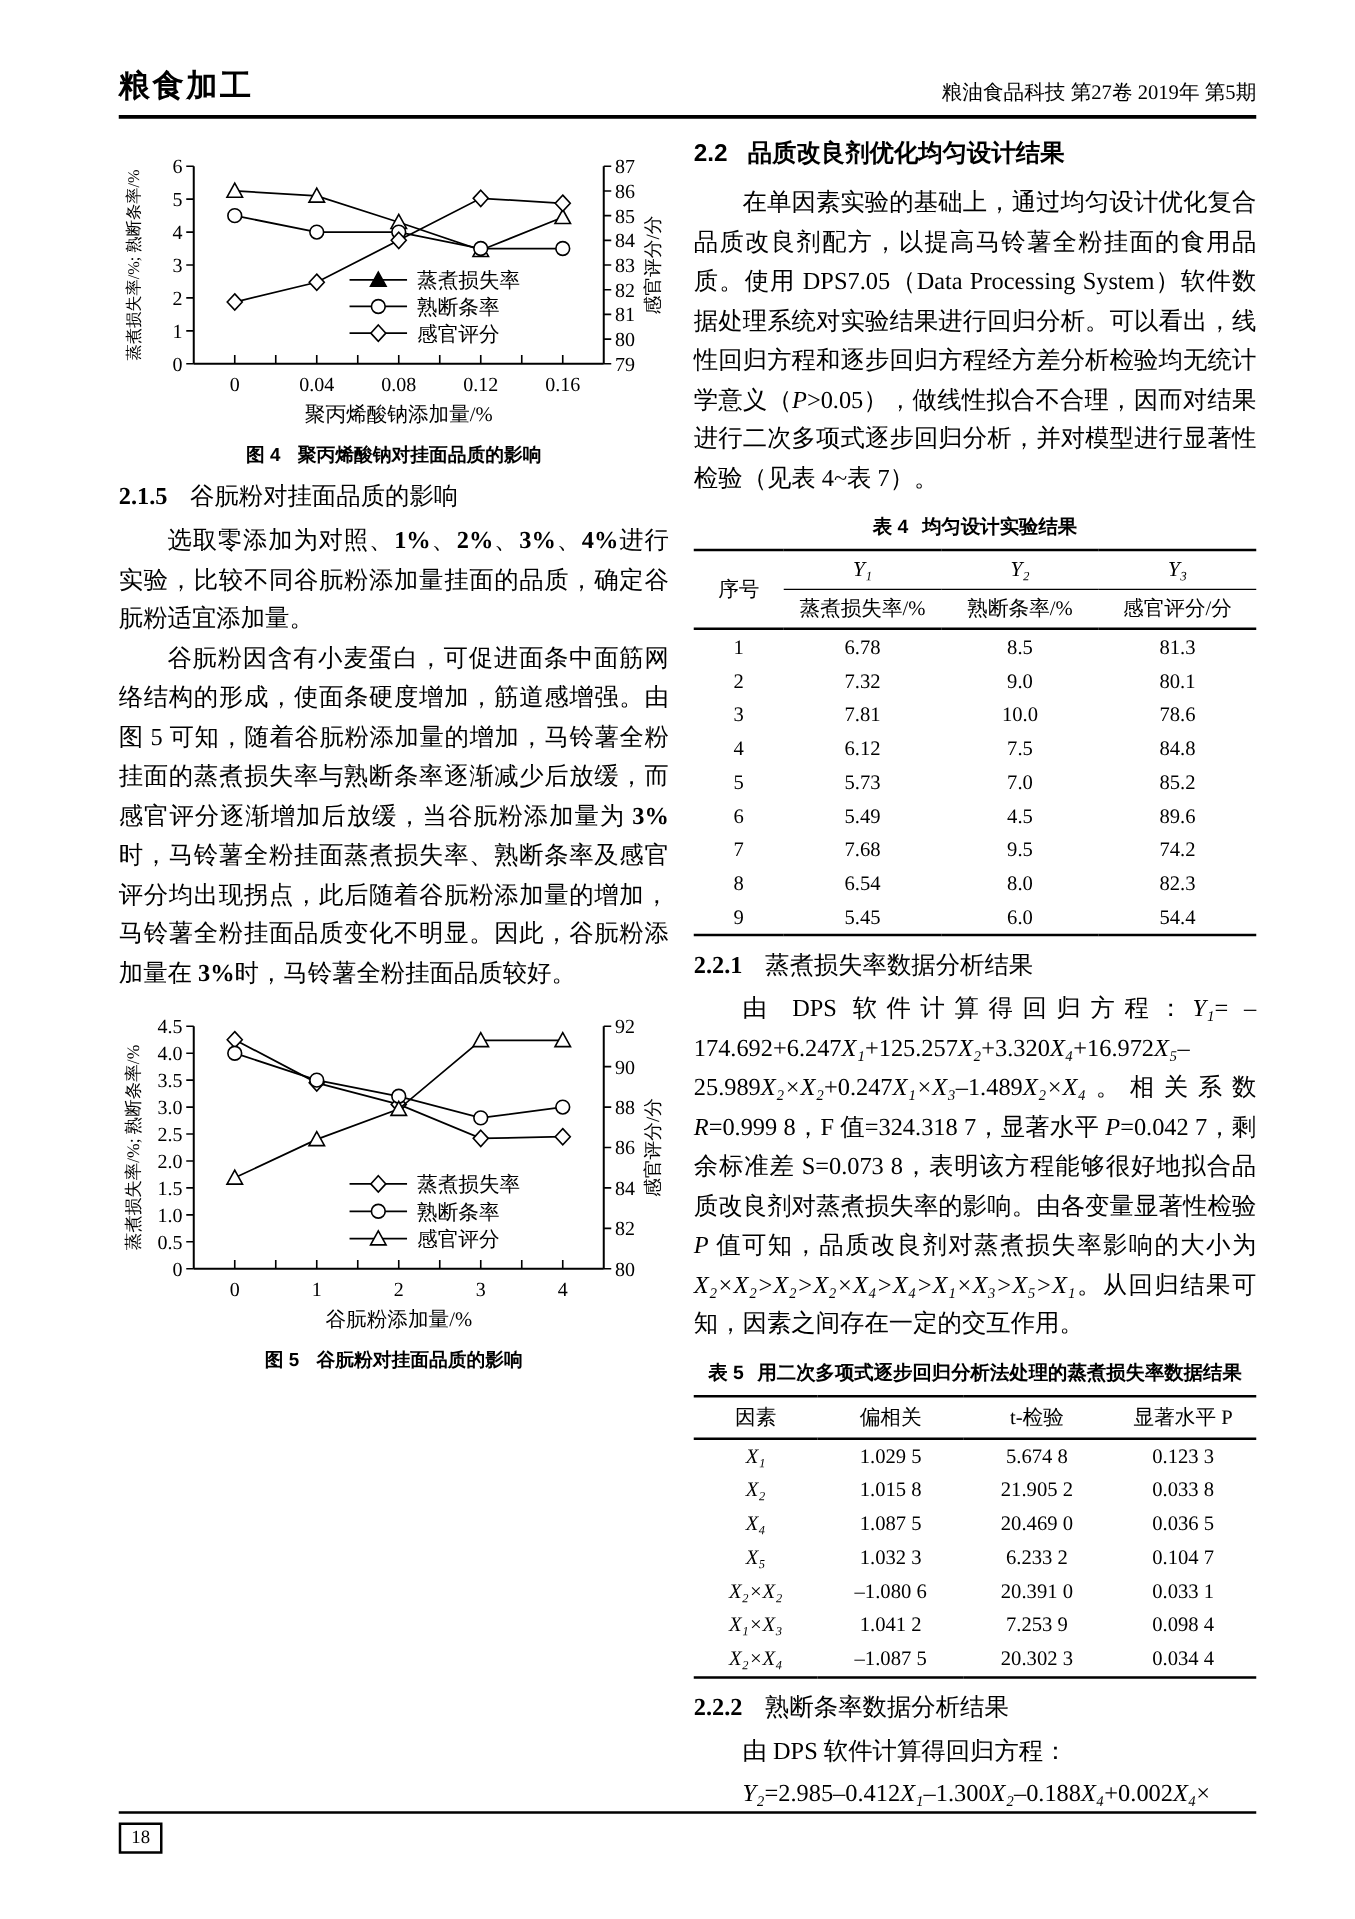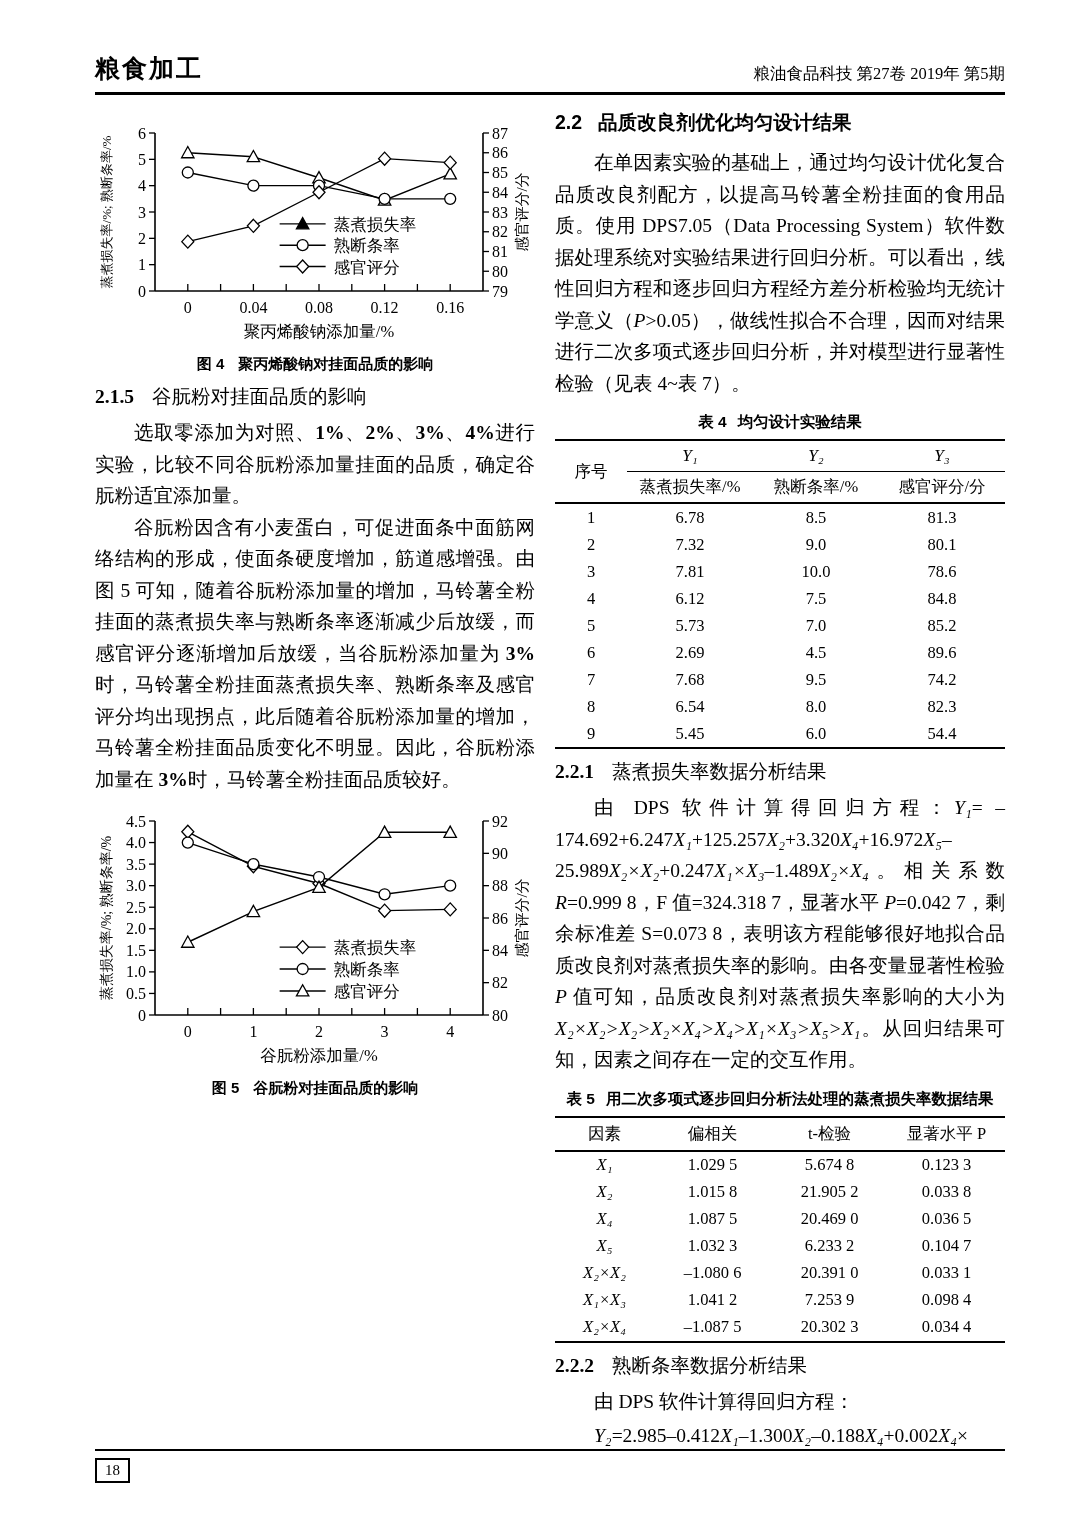--- a/index.html
+++ b/index.html
@@ -309,21 +309,21 @@
               <td>84.8</td>
             </tr>
             <tr>
               <td>5</td>
               <td>5.73</td>
               <td>7.0</td>
               <td>85.2</td>
             </tr>
             <tr>
               <td>6</td>
-              <td>2.69</td>
+              <td>5.49</td>
               <td>4.5</td>
               <td>89.6</td>
             </tr>
             <tr>
               <td>7</td>
               <td>7.68</td>
               <td>9.5</td>
               <td>74.2</td>
             </tr>
             <tr>

